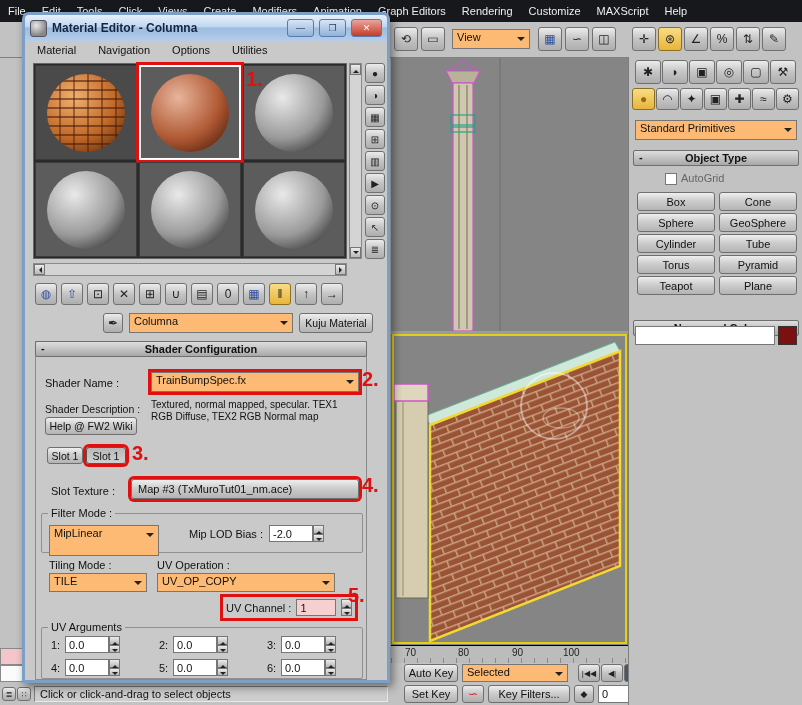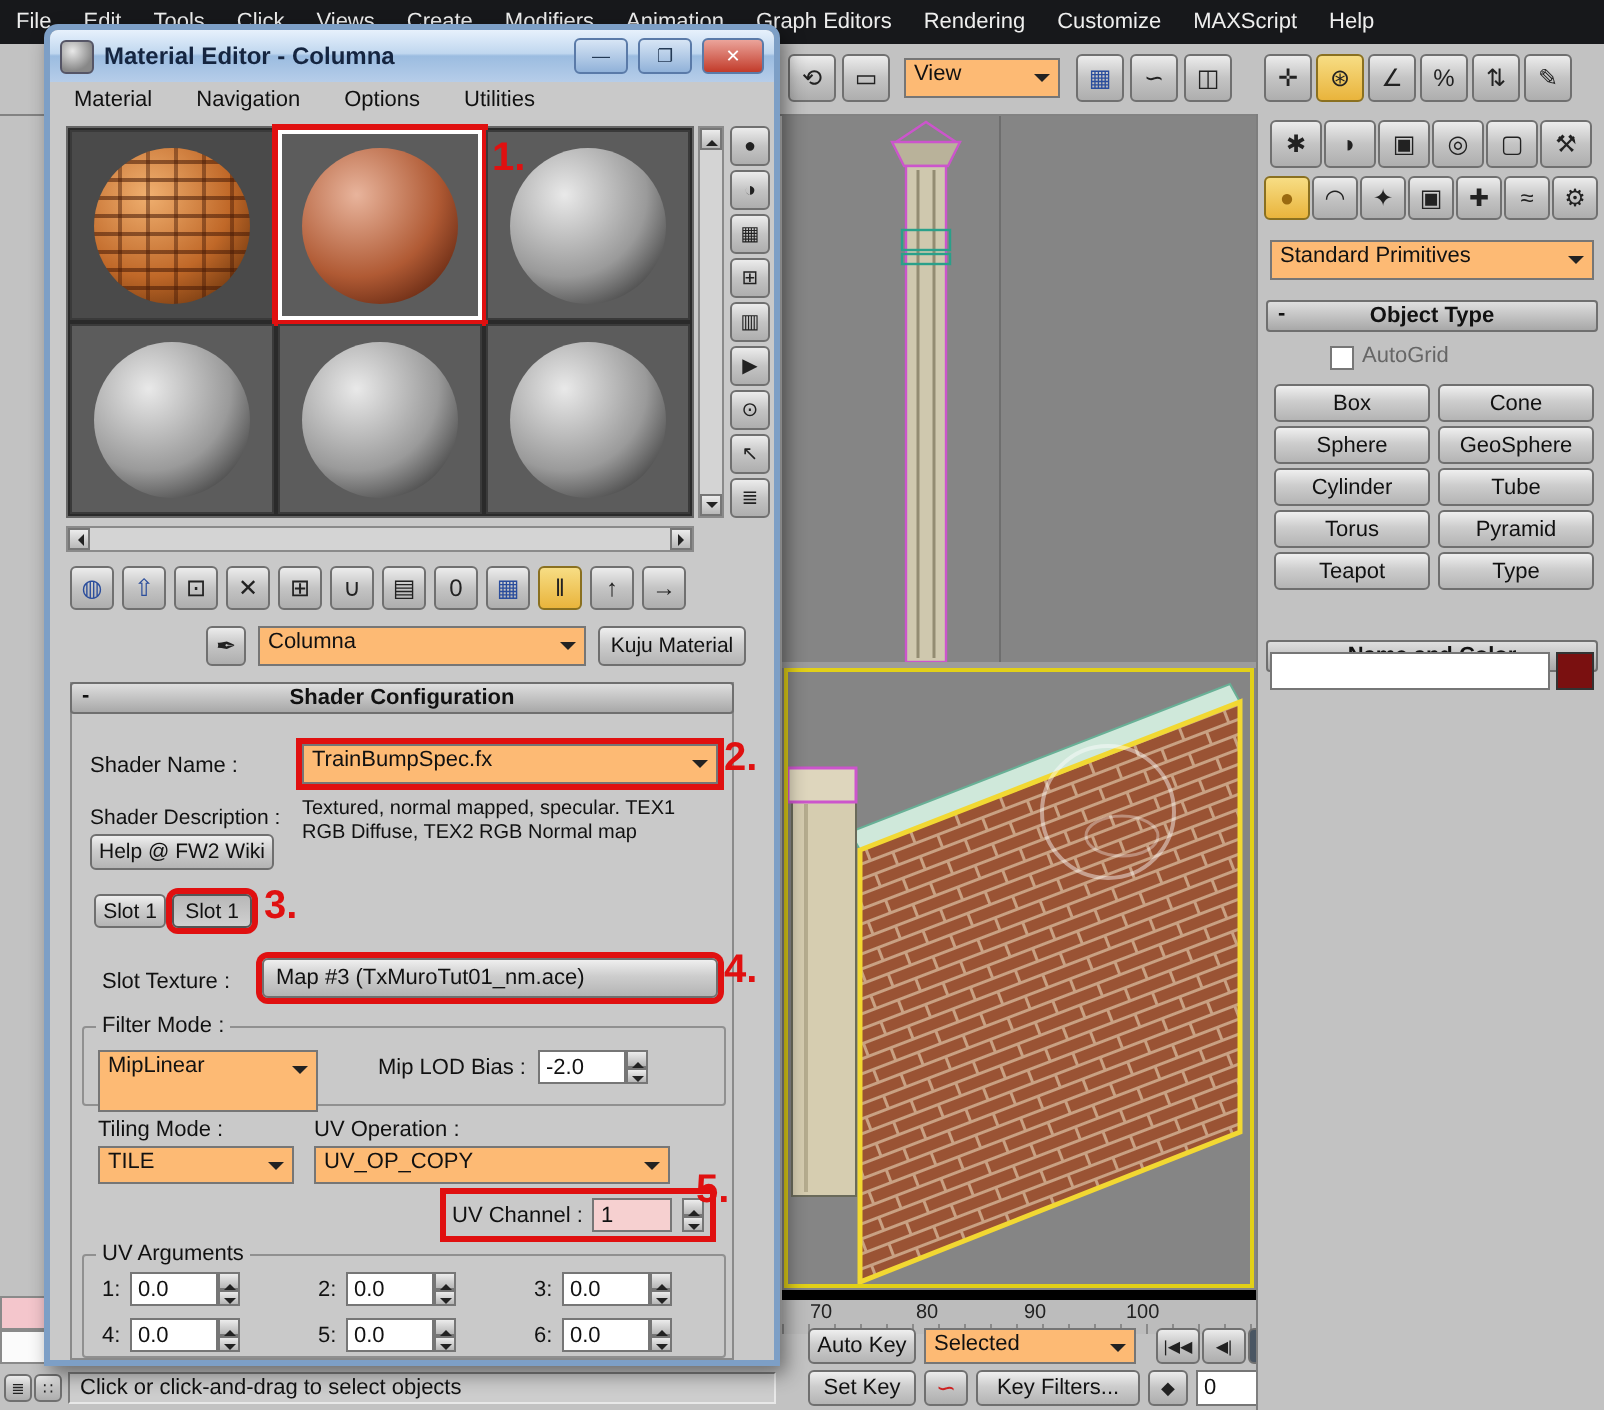--- a/index.html
+++ b/index.html
@@ -69,21 +69,21 @@
   #mtoolbar{position:absolute;left:10px;top:268px;height:24px;display:flex;gap:4px;}
   #mtoolbar .icon-btn{width:22px;height:22px;}
   
   #cmdpanel{position:absolute;left:628px;top:57px;width:174px;height:648px;background:#c2c2c2;border-left:1px solid #7e7e7e;z-index:1;box-sizing:border-box;}
   .prim{position:absolute;width:78px;height:19px;font-size:11px;}
   .chk{position:absolute;width:12px;height:12px;background:#fff;border:1px solid #777;box-sizing:border-box;}
   
   #viewport{position:absolute;left:391px;top:57px;width:237px;height:588px;background:#858585;z-index:0;}
   #vframe{position:absolute;left:392px;top:334px;width:235px;height:310px;border:2px solid #e2d018;box-sizing:border-box;z-index:2;pointer-events:none;}
   
-  #timeline{position:absolute;left:391px;top:645px;width:237px;height:17px;background:#bcbcbc;border-top:5px solid #000000;z-index:1;}
+  #timeline{position:absolute;left:391px;top:645px;width:237px;height:17px;background:#bcbcbc;border-top:1px solid #000000;z-index:1;}
   #timeline .rule{position:absolute;left:0;bottom:0;width:100%;height:5px;
       background:repeating-linear-gradient(90deg,#8a8a8a 0 1px,transparent 1px 13px);}
   .tick{position:absolute;top:1px;font-size:10px;color:#222;}
   #botrow1,#botrow2{position:absolute;left:390px;width:412px;height:21px;z-index:1;}
   .play-btn{position:absolute;width:22px;height:18px;font-size:8px;}
   .nav-btn{position:absolute;width:22px;height:19px;font-size:11px;}
   #statusbar{position:absolute;left:0px;top:684px;width:402px;height:21px;background:#c2c2c2;z-index:1;}
 </style>
 </head>
 <body>
@@ -242,21 +242,21 @@
 
     <div class="btn prim" style="left:8px;top:135px">Box</div>
     <div class="btn prim" style="left:90px;top:135px">Cone</div>
     <div class="btn prim" style="left:8px;top:156px">Sphere</div>
     <div class="btn prim" style="left:90px;top:156px">GeoSphere</div>
     <div class="btn prim" style="left:8px;top:177px">Cylinder</div>
     <div class="btn prim" style="left:90px;top:177px">Tube</div>
     <div class="btn prim" style="left:8px;top:198px">Torus</div>
     <div class="btn prim" style="left:90px;top:198px">Pyramid</div>
     <div class="btn prim" style="left:8px;top:219px">Teapot</div>
-    <div class="btn prim" style="left:90px;top:219px">Type</div>
+    <div class="btn prim" style="left:90px;top:219px">Plane</div>
 
     <div class="rhead abs" style="left:4px;top:247px;width:166px;height:16px">
       <span class="minus">-</span>
       <span>Name and Color</span>
     </div>
     <div class="field abs" style="left:6px;top:269px;width:140px;height:19px"></div>
     <div class="abs" style="left:149px;top:269px;width:19px;height:19px;background:#7a1010;border:1px solid #333;box-sizing:border-box"></div>
   </div>
 
   <div id="mat-dialog">

